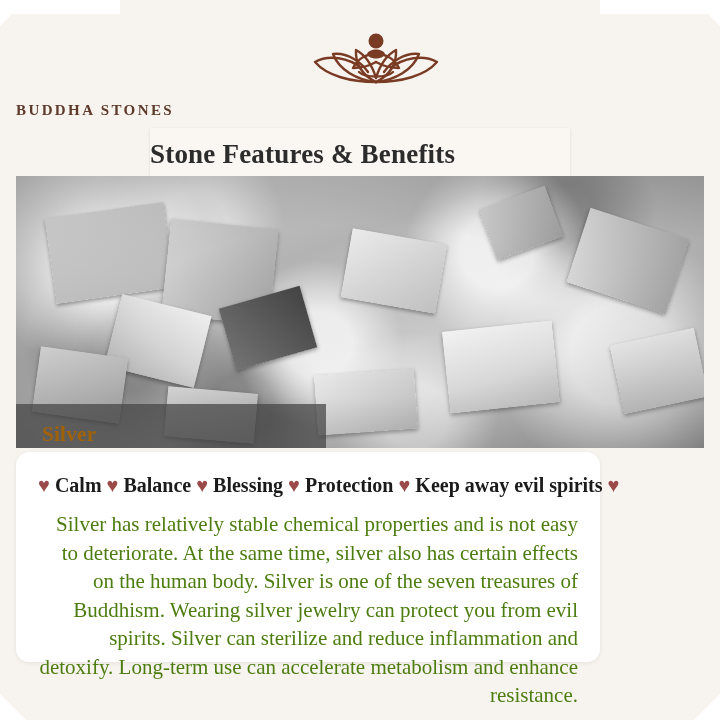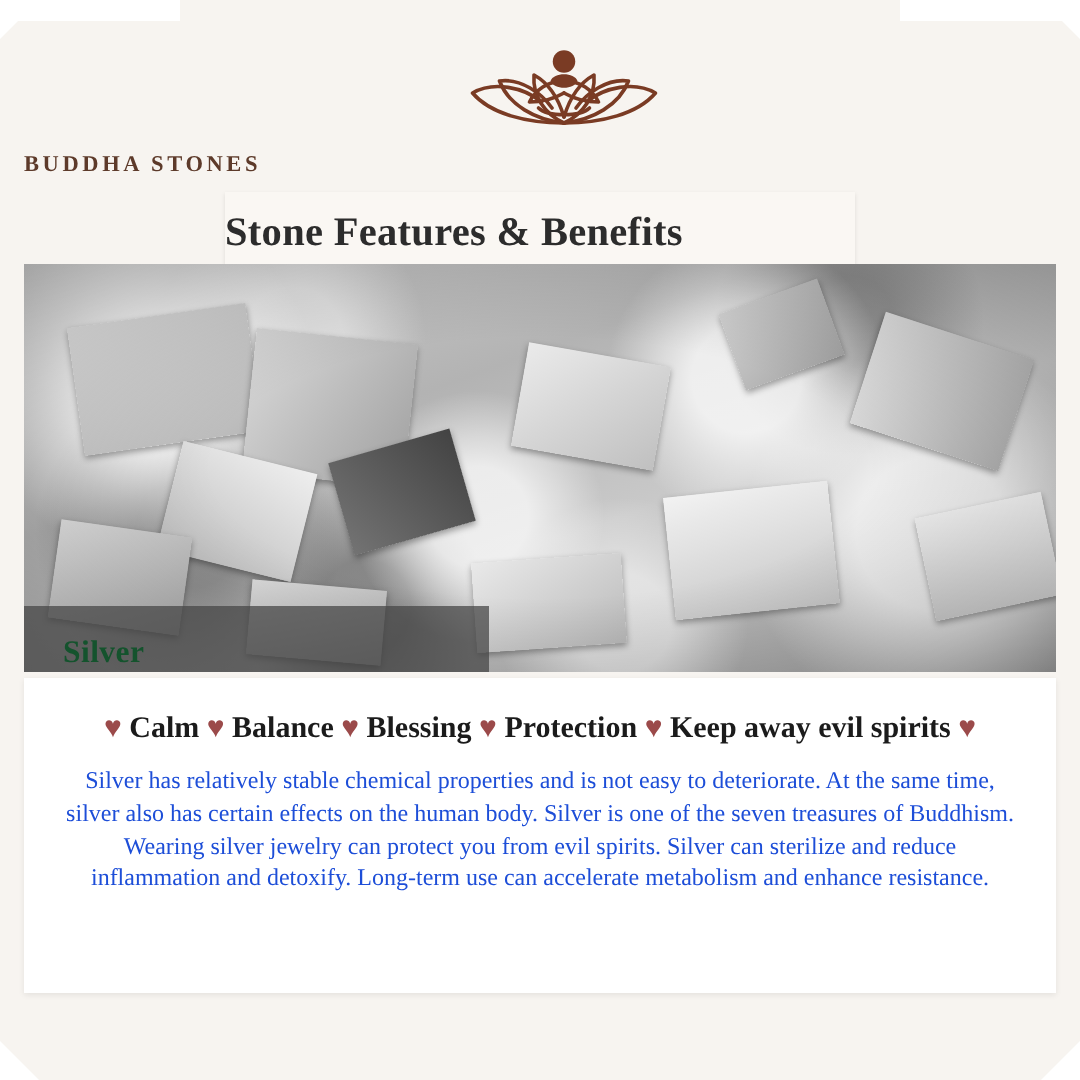--- a/index.html
+++ b/index.html
@@ -158,60 +158,61 @@
     position: absolute;
     left: 16px;
     top: 404px;
     width: 310px;
     height: 44px;
     background: rgba(70,70,70,0.74);
     display: flex;
     align-items: center;
   }
   .stone-label .label-text {
-    color: #14532d;
+    color: #a16207;
     font-size: 21px;
     font-weight: bold;
     font-family: "Liberation Serif", serif;
     padding-left: 26px;
     letter-spacing: 0.3px;
     margin-top: 17px;
   }
 
   
   .text-card {
     position: absolute;
     left: 16px;
     top: 452px;
-    width: 688px;
+    width: 584px;
     height: 210px;
     background: #ffffff;
     box-shadow: 0 1px 4px rgba(0,0,0,0.08);
     box-sizing: border-box;
     padding: 22px 22px 0 22px;
+    border-radius: 13px;
   }
   .keywords {
     font-family: "Liberation Serif", serif;
     font-size: 20px;
     font-weight: bold;
     color: #1b1b1b;
     text-align: center;
     white-space: nowrap;
   }
   .heart {
     color: #9b4a4a;
     font-weight: normal;
   }
   .description {
     margin-top: 13px;
     font-family: "Liberation Serif", serif;
-    font-size: 16px;
+    font-size: 21px;
     line-height: 1.36;
-    color: #1d4ed8;
-    text-align: center;
+    color: #4d7c0f;
+    text-align: right;
   }
 </style>
 </head>
 <body>
 
 <div class="page">
 
   <div class="edge-top-left"></div>
   <div class="edge-top-right"></div>
   <div class="corner tl"></div>

